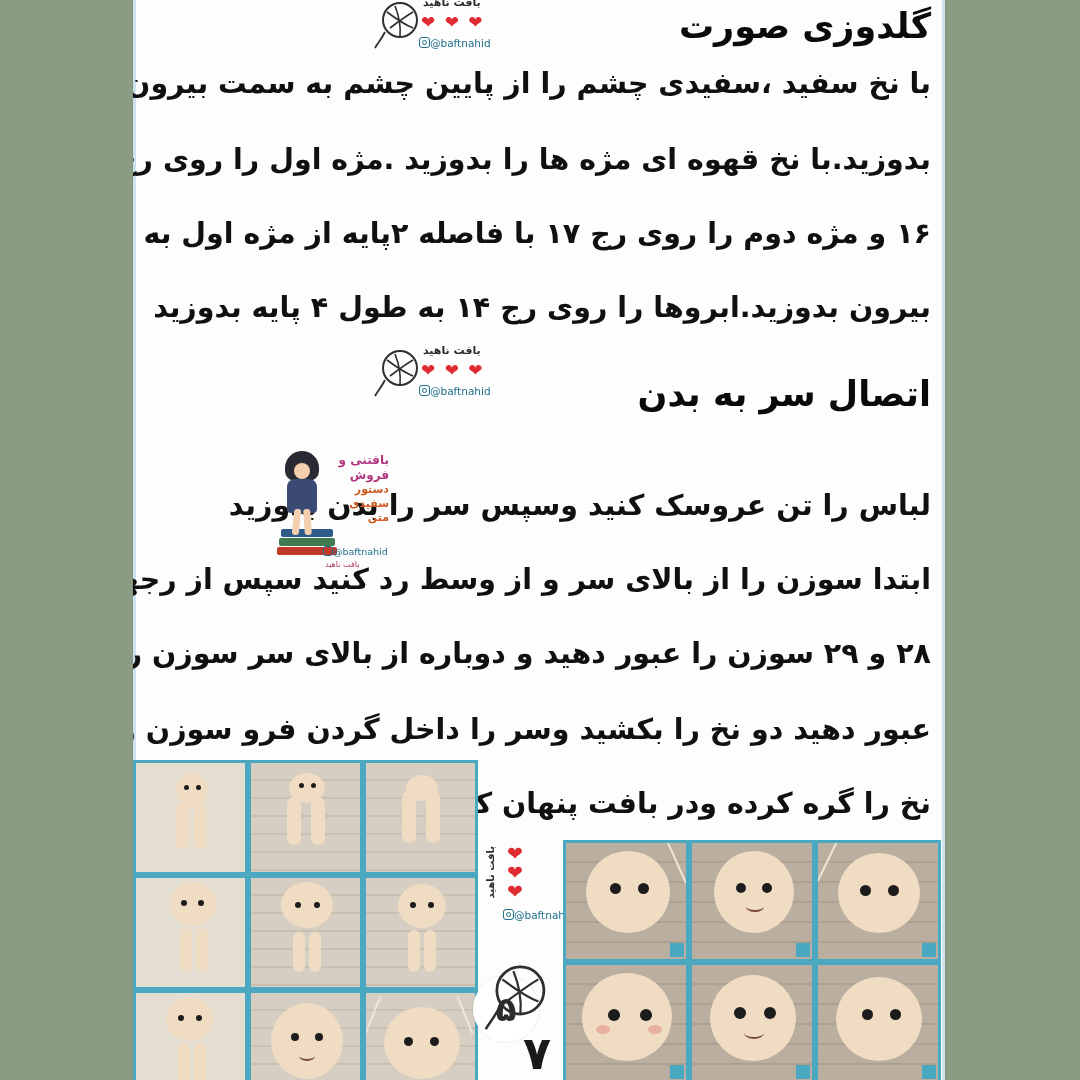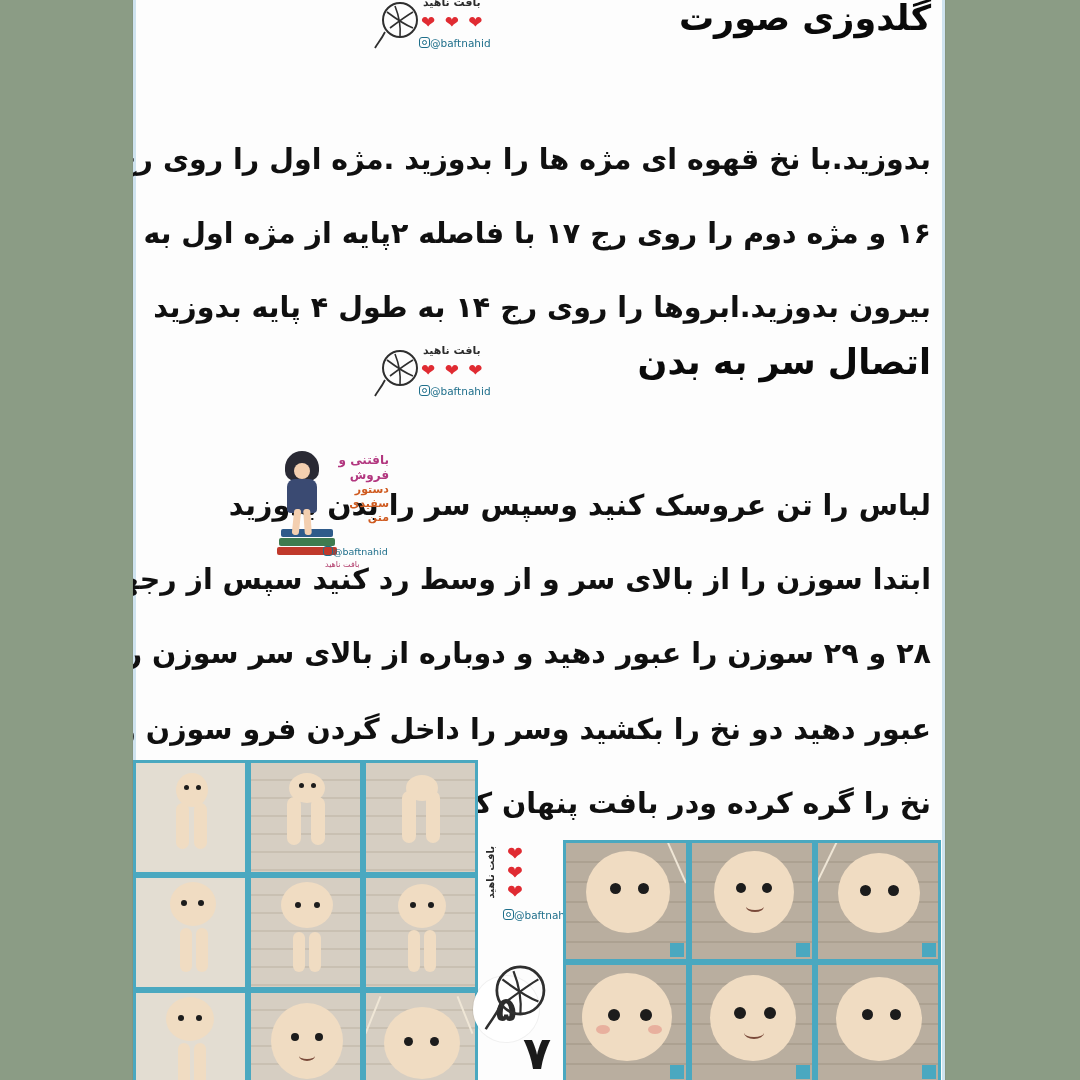--- a/index.html
+++ b/index.html
@@ -272,40 +272,41 @@
         <path d="M14 14 C22 20, 30 26, 40 30" fill="none" stroke="#2f2f2f" stroke-width="1.6"></path>
         <path d="M17 30 C25 24, 33 18, 40 14" fill="none" stroke="#2f2f2f" stroke-width="1.6"></path>
         <path d="M22 8 C26 18, 28 28, 27 39" fill="none" stroke="#2f2f2f" stroke-width="1.6"></path>
         <path d="M12 34 C8 42, 4 46, 2 50" fill="none" stroke="#2f2f2f" stroke-width="1.8"></path>
       </svg>
       <div class="brand">بافت ناهید</div>
       <div class="hearts">❤ ❤ ❤</div>
       <div class="handle"><span class="ig"></span><span>@baftnahid</span></div>
     </div>
 
-    <div class="text-area heading" style="top:0;">گلدوزی صورت</div>
-
+    <div class="text-area heading" style="top:8px;">گلدوزی صورت</div>
+
+    <div class="text-area para-line" style="top:70px;">با نخ سفید ،سفیدی چشم را از پایین چشم به سمت بیرون</div>
     <div class="text-area para-line" style="top:146px;">بدوزید.با نخ قهوه ای مژه ها را بدوزید .مژه اول را روی رج</div>
     <div class="text-area para-line" style="top:220px;">۱۶ و مژه دوم را روی رج ۱۷ با فاصله ۲پایه از مژه اول به سمت</div>
     <div class="text-area para-line" style="top:294px;">بیرون بدوزید.ابروها را روی رج ۱۴ به طول ۴ پایه بدوزید</div>
 
     <div class="logo" style="left:240px; top:344px;">
       <svg class="yarn" viewBox="0 0 52 52">
         <circle cx="27" cy="22" r="17" fill="none" stroke="#2f2f2f" stroke-width="2"></circle>
         <path d="M14 14 C22 20, 30 26, 40 30" fill="none" stroke="#2f2f2f" stroke-width="1.6"></path>
         <path d="M17 30 C25 24, 33 18, 40 14" fill="none" stroke="#2f2f2f" stroke-width="1.6"></path>
         <path d="M22 8 C26 18, 28 28, 27 39" fill="none" stroke="#2f2f2f" stroke-width="1.6"></path>
         <path d="M12 34 C8 42, 4 46, 2 50" fill="none" stroke="#2f2f2f" stroke-width="1.8"></path>
       </svg>
       <div class="brand">بافت ناهید</div>
       <div class="hearts">❤ ❤ ❤</div>
       <div class="handle"><span class="ig"></span><span>@baftnahid</span></div>
     </div>
 
-    <div class="text-area heading" style="top:344px;">اتصال سر به بدن</div>
+    <div class="text-area heading" style="top:376px;">اتصال سر به بدن</div>
 
     <div class="text-area para-line" style="top:492px;">لباس را تن عروسک کنید وسپس سر را بدن بدوزید</div>
     <div class="text-area para-line" style="top:566px;">ابتدا سوزن را از بالای سر و از وسط رد کنید سپس از رجهای</div>
     <div class="text-area para-line" style="top:640px;">۲۸ و ۲۹ سوزن را عبور دهید و دوباره از بالای سر سوزن را</div>
     <div class="text-area para-line" style="top:716px;">عبور دهید دو نخ را بکشید وسر را داخل گردن فرو سوزن و</div>
     <div class="text-area para-line" style="top:790px;">نخ را گره کرده ودر بافت پنهان کنید</div>
 
     <div class="sticker">
       <div class="books">
         <div class="bk bk1"></div>

